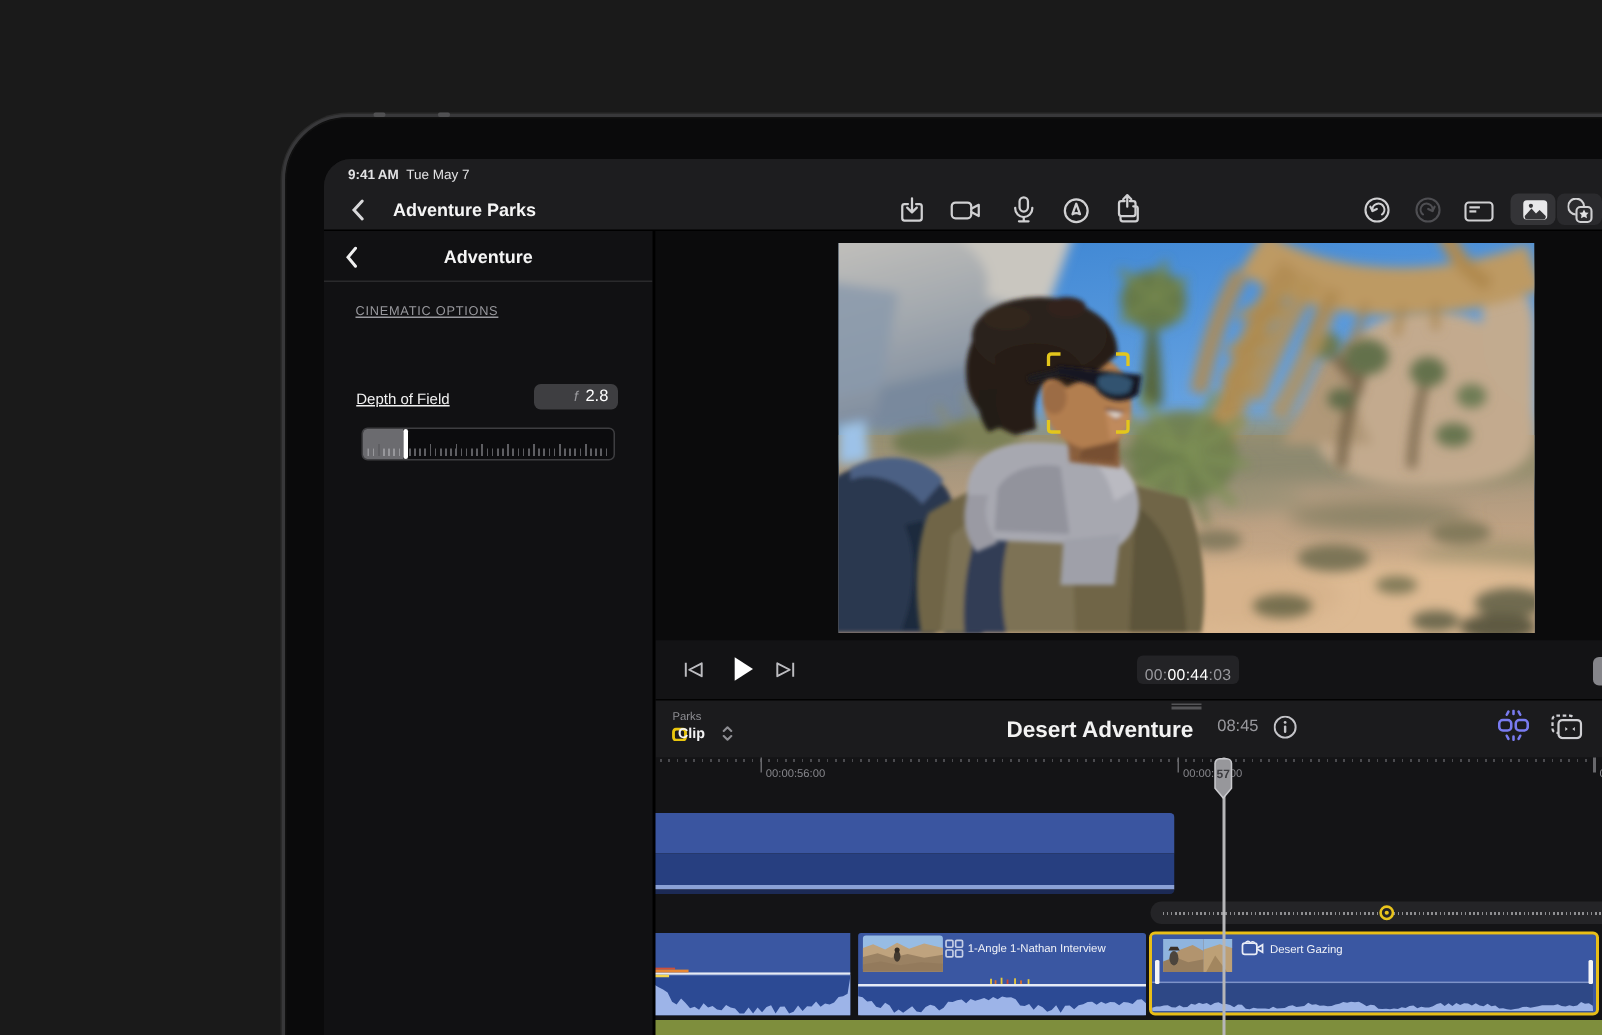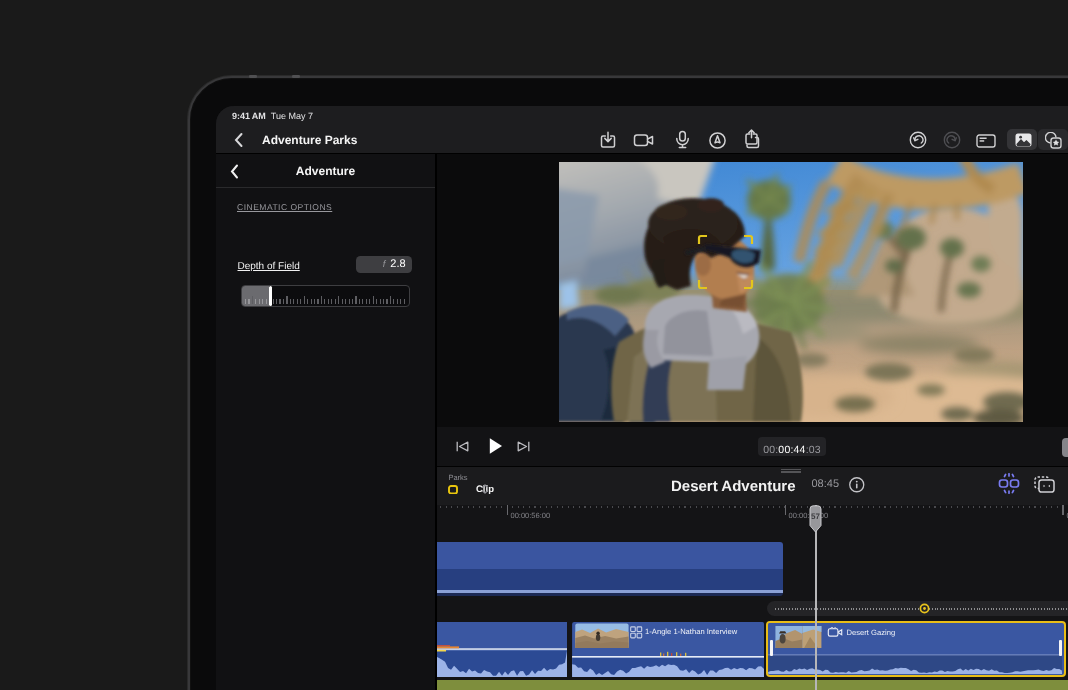--- a/index.html
+++ b/index.html
@@ -309,21 +309,21 @@
       00:<span style="color:#fff">00:44</span>:03</div>
     <div class="abs" style="left:845.5px;top:331.8px;width:6.5px;height:19px;border-radius:4px 0 0 4px;background:#85858a"></div>
 
     <div class="abs" id="tlheader"></div>
     <div class="abs" style="left:564.7px;top:362.6px;width:19.9px;height:1.7px;background:#545457"></div>
     <div class="abs" style="left:564.7px;top:365.4px;width:19.9px;height:1.7px;background:#545457"></div>
     <div class="abs" style="left:232.4px;top:366.7px;font-size:7.5px;color:#8e8e93">Parks</div>
     <svg class="abs" style="left:231.5px;top:378.6px" width="10" height="9.5" viewBox="0 0 10 9.5">
       <rect x="1" y="1" width="8" height="7.5" rx="2" stroke="#e9c60e" stroke-width="1.9" fill="none"></rect>
     </svg>
-    <div class="abs" style="left:260px;top:377.6px;font-size:9.5px;font-weight:bold;color:#f2f2f2">Clip</div>
+    <div class="abs" style="left:236px;top:377.6px;font-size:9.5px;font-weight:bold;color:#f2f2f2">Clip</div>
     <svg class="abs" style="left:264.5px;top:378.2px" width="8" height="10" viewBox="0 0 8 10" stroke="#8e8e93" fill="none" stroke-width="1.4" stroke-linecap="round" stroke-linejoin="round">
       <path d="M1.5 3.3 L4 0.9 L6.5 3.3 M1.5 6.7 L4 9.1 L6.5 6.7"></path>
     </svg>
     <div class="abs" style="left:455px;top:371.5px;width:180px;text-align:left;font-size:15px;font-weight:bold;color:#f2f2f2;white-space:nowrap">Desert Adventure</div>
     <div class="abs" style="left:595.5px;top:372px;font-size:11px;color:#98989d">08:45</div>
     <svg class="abs" style="left:633px;top:371.3px" width="15.5" height="15.5" viewBox="0 0 15.5 15.5">
       <circle cx="7.75" cy="7.75" r="7" stroke="#c4c4c8" stroke-width="1.3" fill="none"></circle>
       <circle cx="7.75" cy="4.6" r="0.95" fill="#c4c4c8"></circle>
       <rect x="6.95" y="6.6" width="1.6" height="5" rx="0.8" fill="#c4c4c8"></rect>
     </svg>

